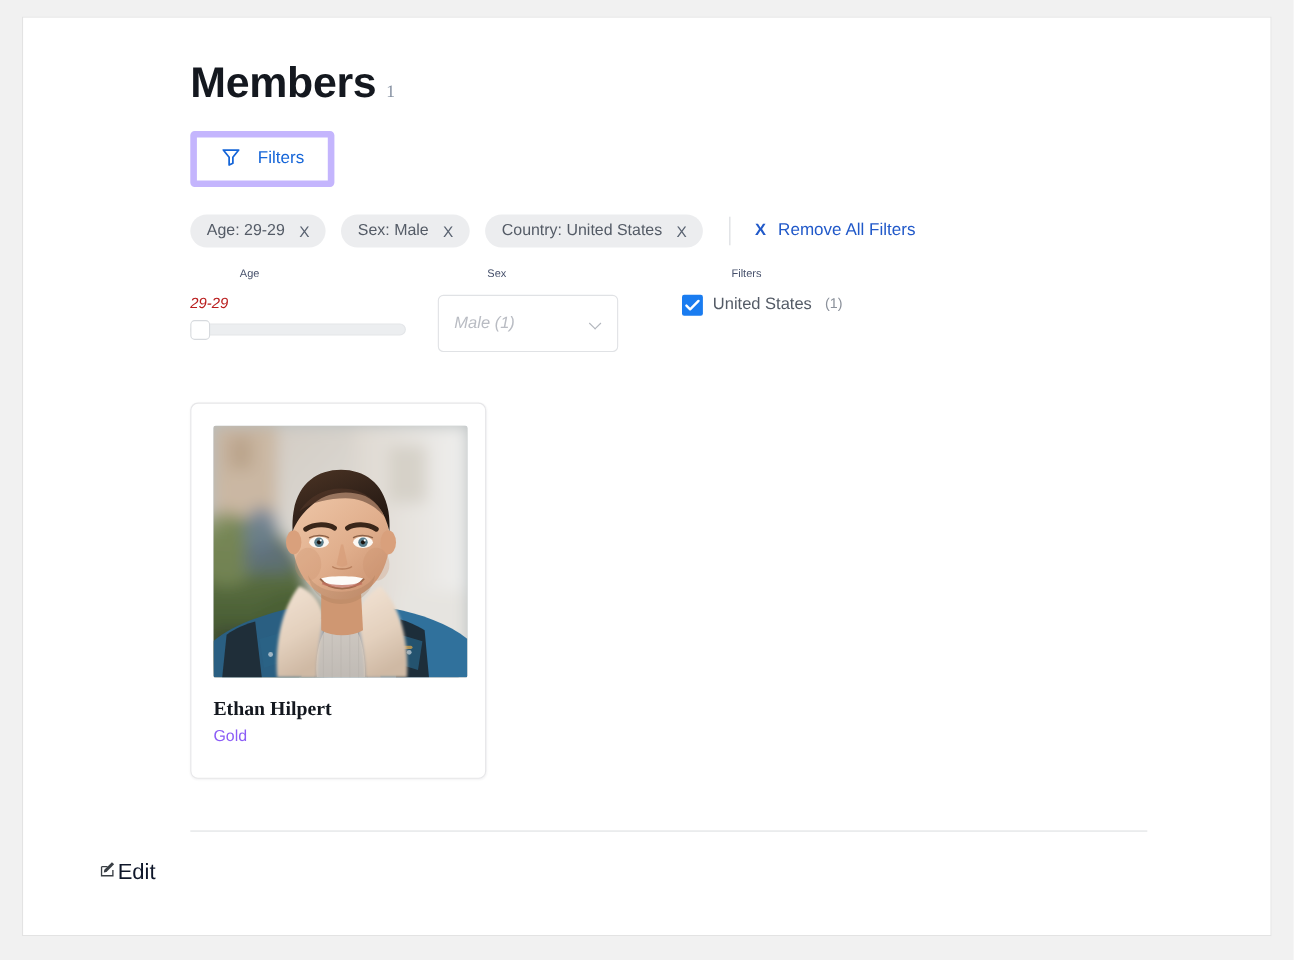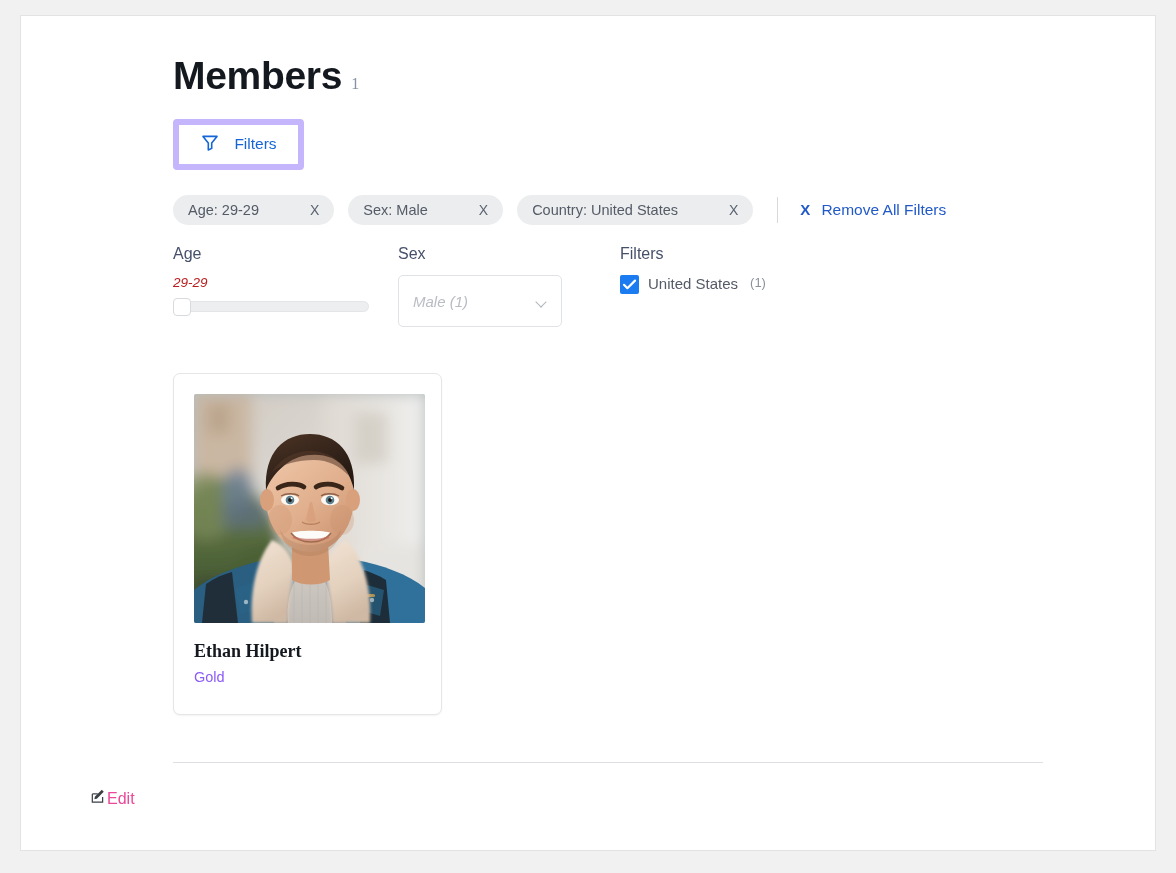--- a/index.html
+++ b/index.html
@@ -86,21 +86,20 @@
     background: #ecedef;
     border-radius: 15px;
     display: inline-flex;
     align-items: center;
     padding: 0 15px;
     margin-right: 14px;
     font-size: 14.5px;
     color: #545b66;
     cursor: pointer;
     white-space: nowrap;
-    gap: 38px;
   }
   .chip .chip-x {
     margin-left: 13px;
     font-size: 14px;
     color: #5a6371;
   }
   .chip-divider {
     width: 1px;
     height: 26px;
     background: #d6d9dd;
@@ -128,24 +127,25 @@
     display: flex;
     margin: 18px 0 0 20px;
     align-items: flex-start;
   }
   .filter-group { position: relative; }
   .filter-group.age { width: 225px; }
   .filter-group.sex { width: 222px; }
   .filter-group.country { width: 260px; }
 
   .filter-label {
-    font-size: 16px;
+    font-size: 10px;
     color: #46506b;
     margin-bottom: 12px;
     line-height: 1.2;
+    margin-left: 45px;
   }
 
   .age-value {
     font-size: 13.5px;
     font-style: italic;
     color: #b91c1c;
     margin-bottom: 8px;
   }
   .slider-wrap {
     position: relative;
@@ -285,22 +285,22 @@
   }
   .edit-link {
     display: inline-flex;
     align-items: center;
     gap: 1px;
     margin: 26px 0 0 -62px;
     cursor: pointer;
     text-decoration: none;
   }
   .edit-link .edit-text {
-    font-size: 16px;
-    color: #ec4899;
+    font-size: 20px;
+    color: #0f172a;
   }
   .edit-icon { display: block; }
 </style>
 </head>
 <body>
 
 <div class="page-panel">
   <div class="content">
 
     

